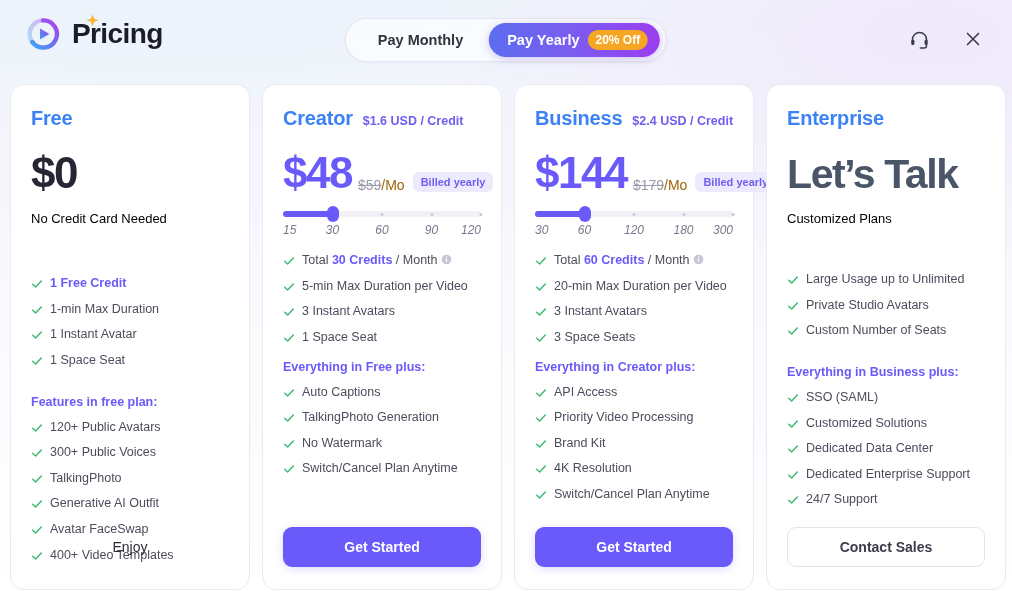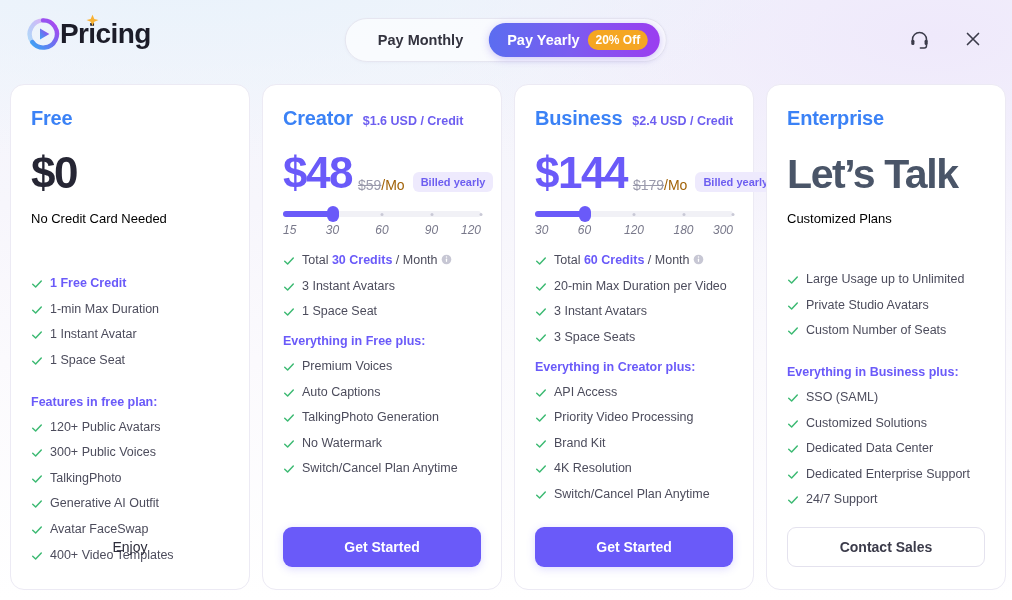--- a/index.html
+++ b/index.html
@@ -18,21 +18,21 @@
       linear-gradient(180deg, #f3f5fb 0%, #f7f6fc 34%, #fbfafd 60%, #ffffff 100%);
     overflow: hidden;
   }
 
   
   .header {
     position: absolute; top: 0; left: 0; right: 0; height: 80px;
   }
   .brand {
     position: absolute; left: 26px; top: 17px;
-    display: flex; align-items: center; gap: 0;
+    display: flex; align-items: center; gap: 12px;
   }
   .brand-logo { width: 34px; height: 34px; display: block; flex: none; }
   .brand-sparkle {
     position: absolute; left: 59px; top: -3px; width: 15px; height: 15px;
   }
   .brand-title {
     font-size: 28px; font-weight: 700; color: #1c1c28;
     letter-spacing: -0.6px; line-height: 1;
   }
 
@@ -365,37 +365,37 @@
             <span>Total <span class="hl">30 Credits</span> / Month<svg class="info-dot" viewBox="0 0 16 16">
                 <circle cx="8" cy="8" r="7" fill="#c7c7d4"></circle>
                 <rect x="7.1" y="6.6" width="1.8" height="5" rx="0.9" fill="#fff"></rect>
                 <circle cx="8" cy="4.3" r="1.05" fill="#fff"></circle>
               </svg></span>
           </div>
           <div class="feature">
             <svg class="check" viewBox="0 0 14 14" fill="none" stroke="#3dba73" stroke-width="1.7" stroke-linecap="round" stroke-linejoin="round">
               <path d="M2 7.4 L5.4 10.6 L12 3.4"></path>
             </svg>
+            <span class="txt">5-min Max Duration per Video</span>
+          </div>
+          <div class="feature">
+            <svg class="check" viewBox="0 0 14 14" fill="none" stroke="#3dba73" stroke-width="1.7" stroke-linecap="round" stroke-linejoin="round">
+              <path d="M2 7.4 L5.4 10.6 L12 3.4"></path>
+            </svg>
             <span class="txt">3 Instant Avatars</span>
           </div>
           <div class="feature">
             <svg class="check" viewBox="0 0 14 14" fill="none" stroke="#3dba73" stroke-width="1.7" stroke-linecap="round" stroke-linejoin="round">
               <path d="M2 7.4 L5.4 10.6 L12 3.4"></path>
             </svg>
             <span class="txt">1 Space Seat</span>
           </div>
         </div>
         <div class="section-title">Everything in Free plus:</div>
         <div class="feature-list" style="margin-top:0">
-          <div class="feature">
-            <svg class="check" viewBox="0 0 14 14" fill="none" stroke="#3dba73" stroke-width="1.7" stroke-linecap="round" stroke-linejoin="round">
-              <path d="M2 7.4 L5.4 10.6 L12 3.4"></path>
-            </svg>
-            <span class="txt">Premium Voices</span>
-          </div>
           <div class="feature">
             <svg class="check" viewBox="0 0 14 14" fill="none" stroke="#3dba73" stroke-width="1.7" stroke-linecap="round" stroke-linejoin="round">
               <path d="M2 7.4 L5.4 10.6 L12 3.4"></path>
             </svg>
             <span class="txt">Auto Captions</span>
           </div>
           <div class="feature">
             <svg class="check" viewBox="0 0 14 14" fill="none" stroke="#3dba73" stroke-width="1.7" stroke-linecap="round" stroke-linejoin="round">
               <path d="M2 7.4 L5.4 10.6 L12 3.4"></path>
             </svg>

